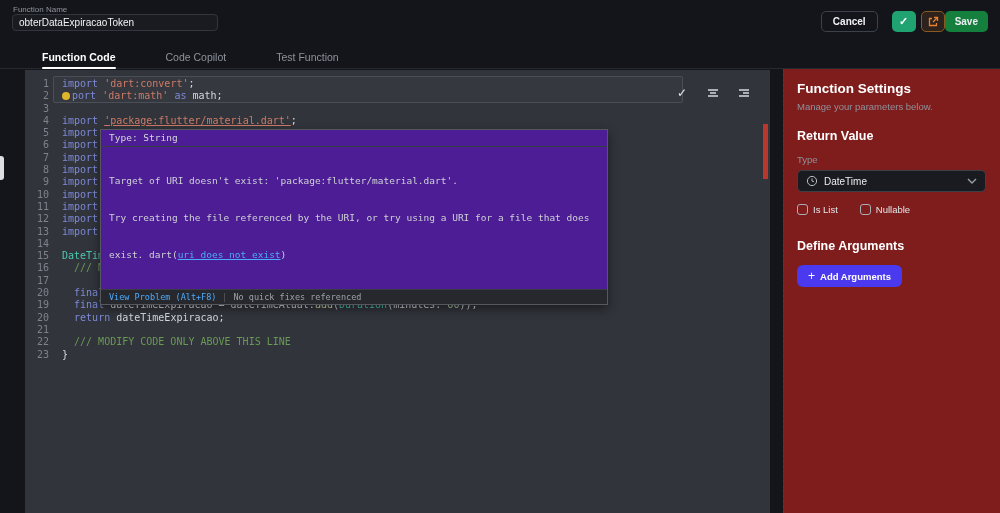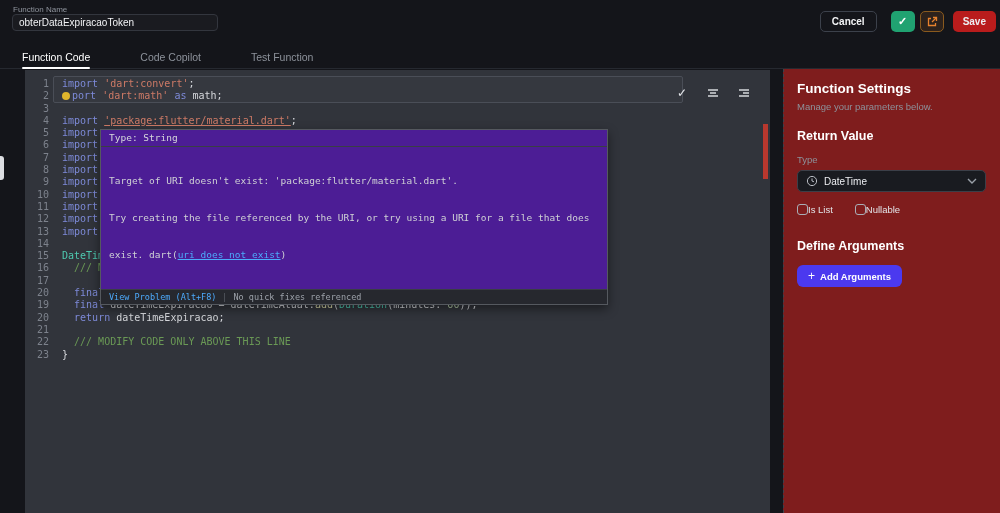--- a/index.html
+++ b/index.html
@@ -6,33 +6,33 @@
   html,body { width:1000px; height:513px; }
   body { background:#14151a; font-family:"Liberation Sans",sans-serif; color:#e7e9ec; overflow:hidden; position:relative; }
   .page { position:absolute; inset:0; }
 
   
   .header { position:absolute; top:0; left:0; right:0; height:45px; }
   .fn-label { position:absolute; left:13px; top:5px; font-size:8px; color:#8f949d; }
   .fn-input { position:absolute; left:12px; top:14px; width:206px; height:17px; background:#1a1b20;
               border:1px solid #33363e; border-radius:4px; color:#f2f3f5; font-size:10px; padding:0 6px;
               font-family:"Liberation Sans",sans-serif; }
-  .header-actions { position:absolute; right:4px; top:11px; display:flex; align-items:flex-end; }
+  .header-actions { position:absolute; right:12px; top:11px; display:flex; align-items:flex-end; }
   .btn { height:21px; border-radius:5px; font-size:10px; font-weight:700; font-family:"Liberation Sans",sans-serif;
          display:inline-flex; align-items:center; justify-content:center; cursor:pointer; }
   .btn-cancel { background:transparent; border:1px solid #3c414b; color:#f2f3f5; padding:0 11px; }
   .btn-validate { width:24px; background:#20a271; border:none; color:#fff; margin-left:14px; font-size:11px; }
   .btn-expand { width:24px; background:rgba(232,130,46,0.12); border:1px solid #8a5a1e; margin-left:5px; }
-  .btn-save { background:#b91c1c; border:none; color:#eceef1; padding:4px 10px; margin-left:9px; }
+  .btn-save { background:#15803d; border:none; color:#eceef1; padding:4px 10px; }
 
   
   .tabs { position:absolute; top:45px; left:0; right:0; height:24px; border-bottom:1px solid #262930;
           display:flex; align-items:center; padding-left:22px; }
   .tab { margin-right:50px; font-size:10.5px; color:#8d929b; height:100%; display:flex; align-items:center; position:relative; }
-  .tab.active { color:#fff; font-weight:400; }
+  .tab.active { color:#fff; font-weight:700;margin-left:20px; }
   .tab.active::after { content:""; position:absolute; left:0; right:0; bottom:-1px; height:2px; background:#fff; border-radius:1px; }
 
   
   .editor { position:absolute; left:25px; top:70px; width:745px; bottom:0; background:#31343b; overflow:hidden; }
   .peek-box { position:absolute; left:28px; top:6px; width:630px; height:27px; border:1px solid #4a4e57;
               background:rgba(255,255,255,0.025); border-radius:2px; }
   .code { position:absolute; left:0; top:8px; right:0; font-family:"DejaVu Sans Mono",monospace;
           font-size:10px; line-height:12.3px; }
   .code-line { display:flex; height:12.3px; }
   .ln { width:24px; flex:none; text-align:right; color:#7d828c; margin-right:13px; user-select:none; }
@@ -70,21 +70,21 @@
   .settings { position:absolute; left:783px; top:69px; right:0; bottom:0; border-left:1px dashed #3d414a;
               padding:12px 14px 0 13px; background:#7f1d1d; }
   .s-title { font-size:13.5px; font-weight:700; color:#fff; }
   .s-sub { margin-top:5px; font-size:9.5px; color:#8d929b; }
   .rv-title { margin-top:17px; font-size:12.5px; font-weight:700; color:#fff; }
   .type-label { margin-top:11px; font-size:9.5px; color:#8d929b; }
   .dropdown { margin-top:5px; height:22px; border:1px solid #3b3f48; border-radius:5px; background:#191b20;
               display:flex; align-items:center; padding:0 8px; gap:6px; cursor:pointer; }
   .dd-value { flex:1; font-size:10px; color:#eceef1; }
   .cb-row { margin-top:12px; display:flex; align-items:center; gap:22px; }
-  .cb-item { display:flex; align-items:center; cursor:pointer; }
+  .cb-item { display:flex; align-items:center; gap:5px; cursor:pointer; }
   .cb-box { width:11px; height:11px; border:1.5px solid #a9aeb6; border-radius:3px; background:transparent; }
   .cb-label { font-size:9.5px; color:#e3e5e9; }
   .da-title { margin-top:24px; font-size:12.5px; font-weight:700; color:#fff; }
   .add-btn { margin-top:12px; display:inline-flex; align-items:center; gap:5px; height:22px; padding:0 11px;
              background:#4b39ef; border:none; border-radius:6px; color:#fff; font-size:9.5px; font-weight:700; cursor:pointer; }
   .add-plus { font-size:12px; font-weight:400; line-height:1; }
 </style>
 </head>
 <body>
 

